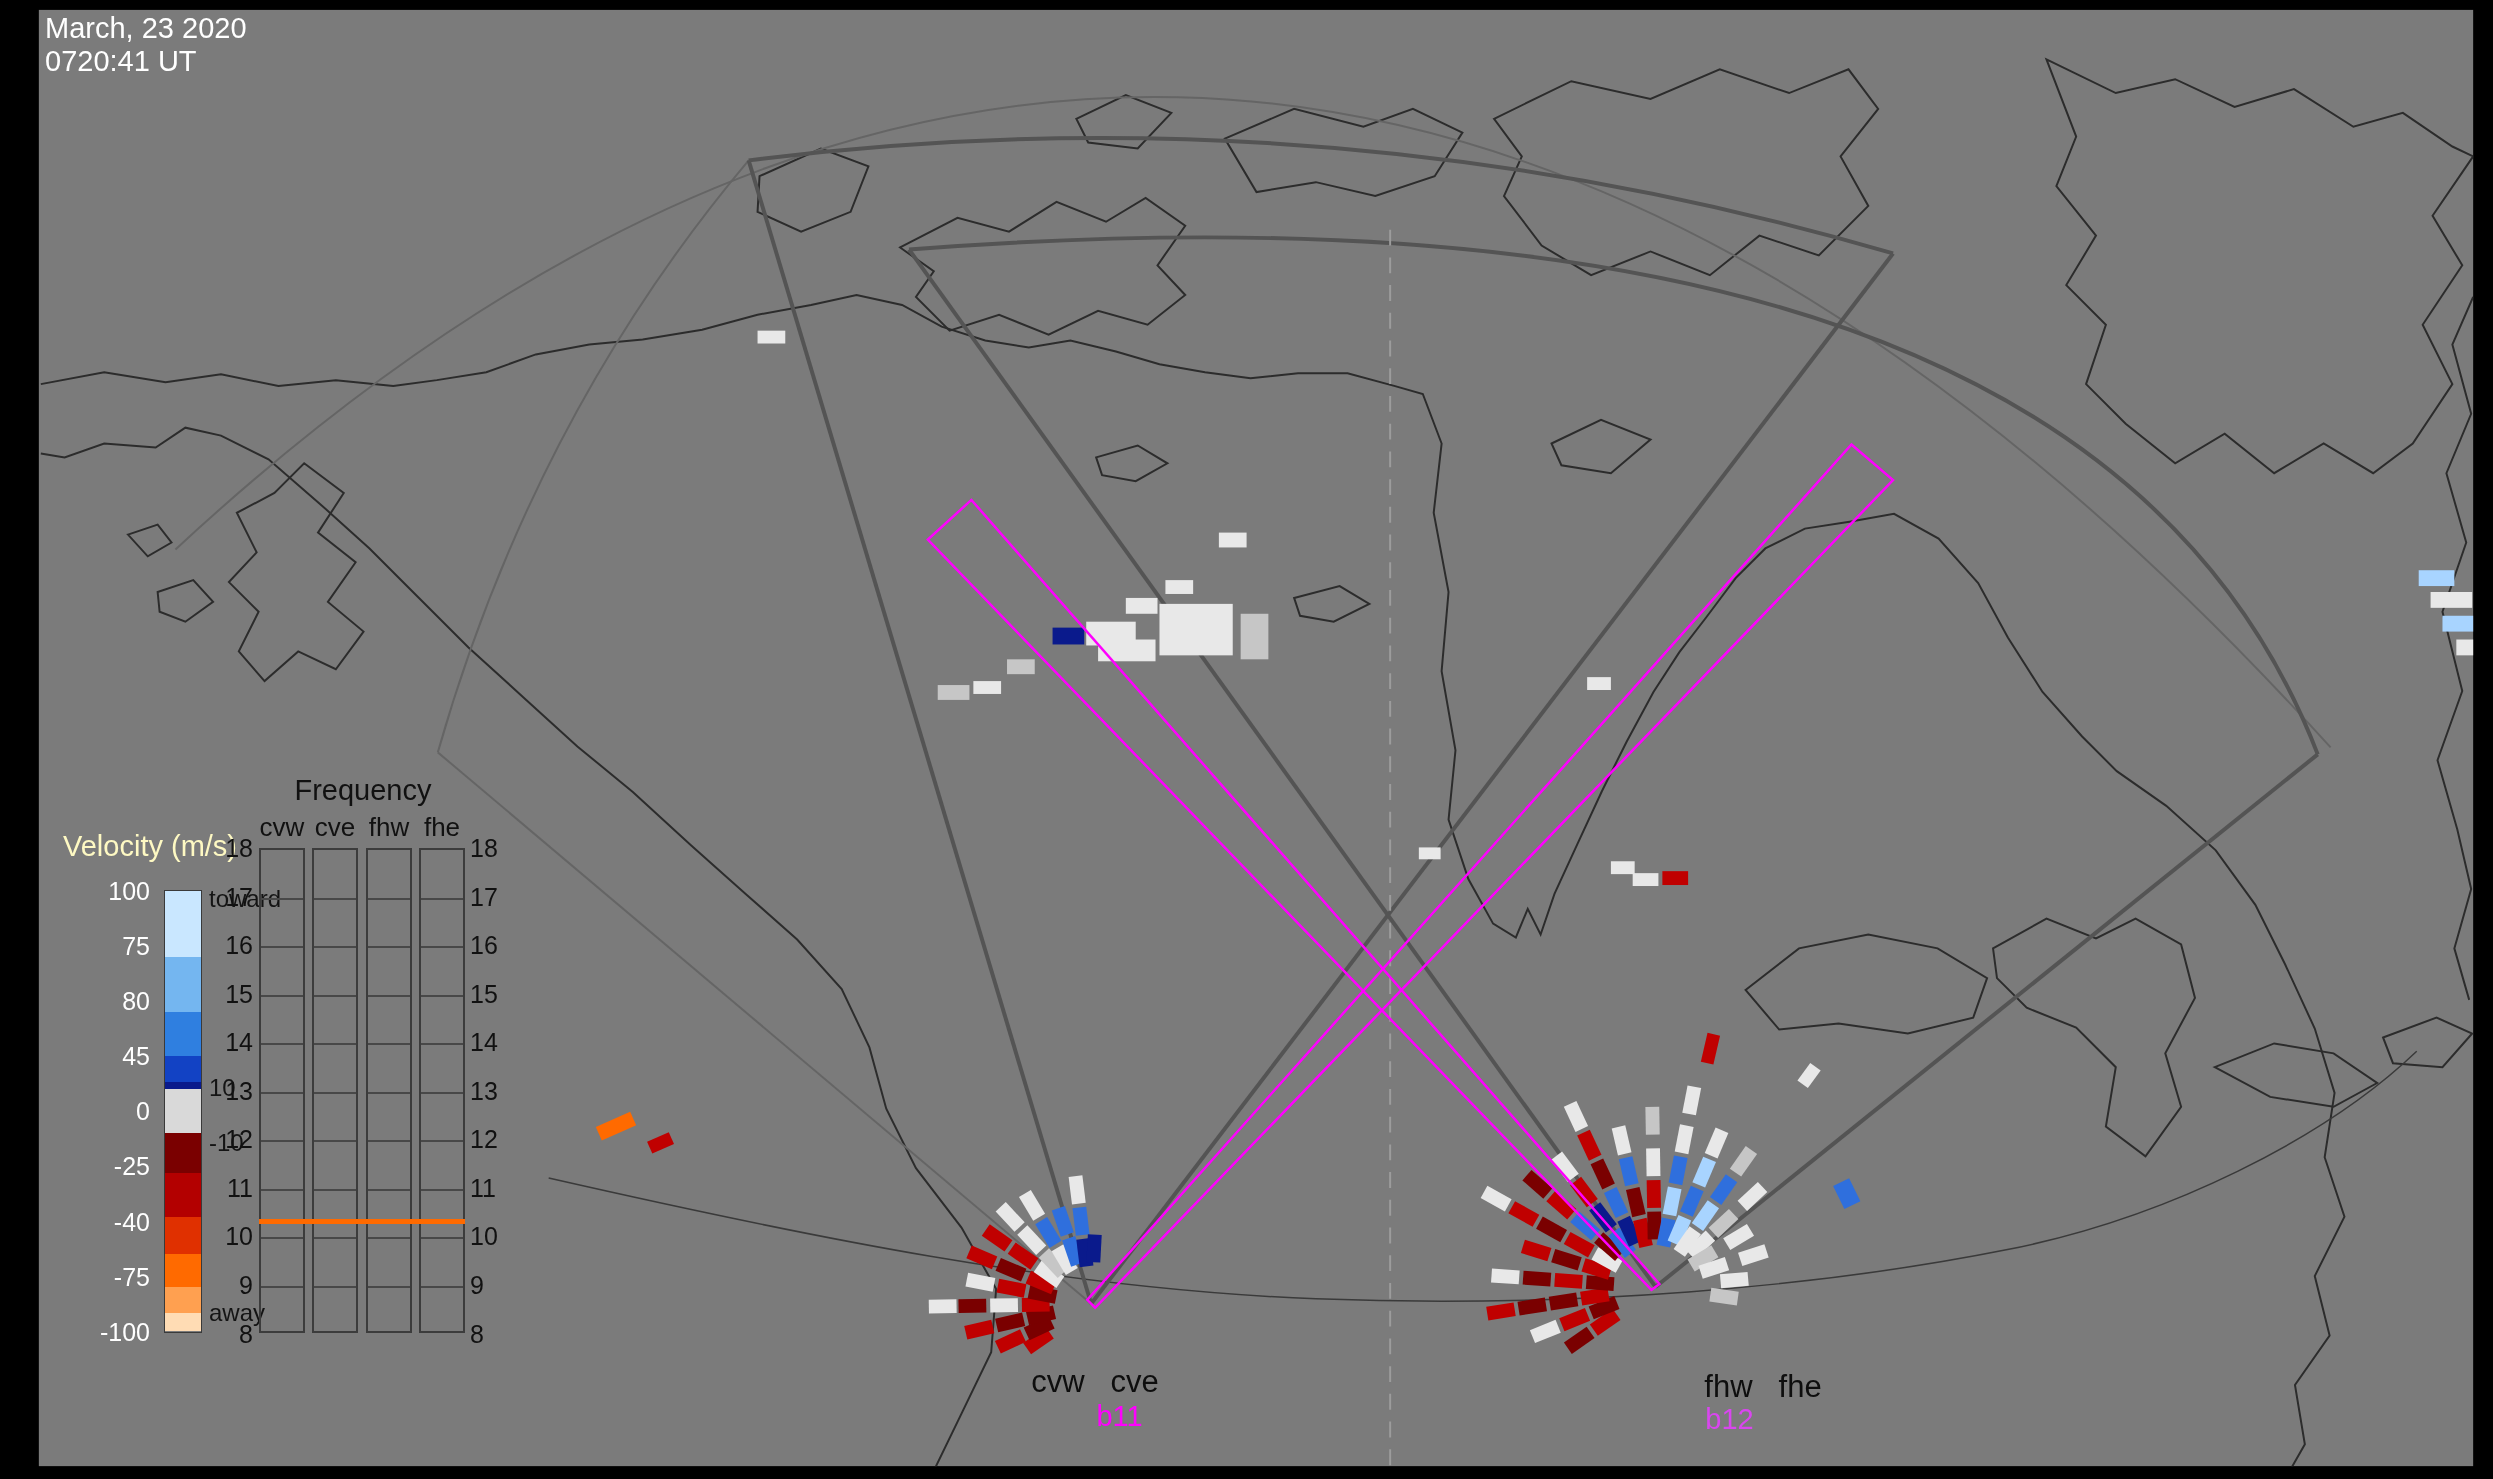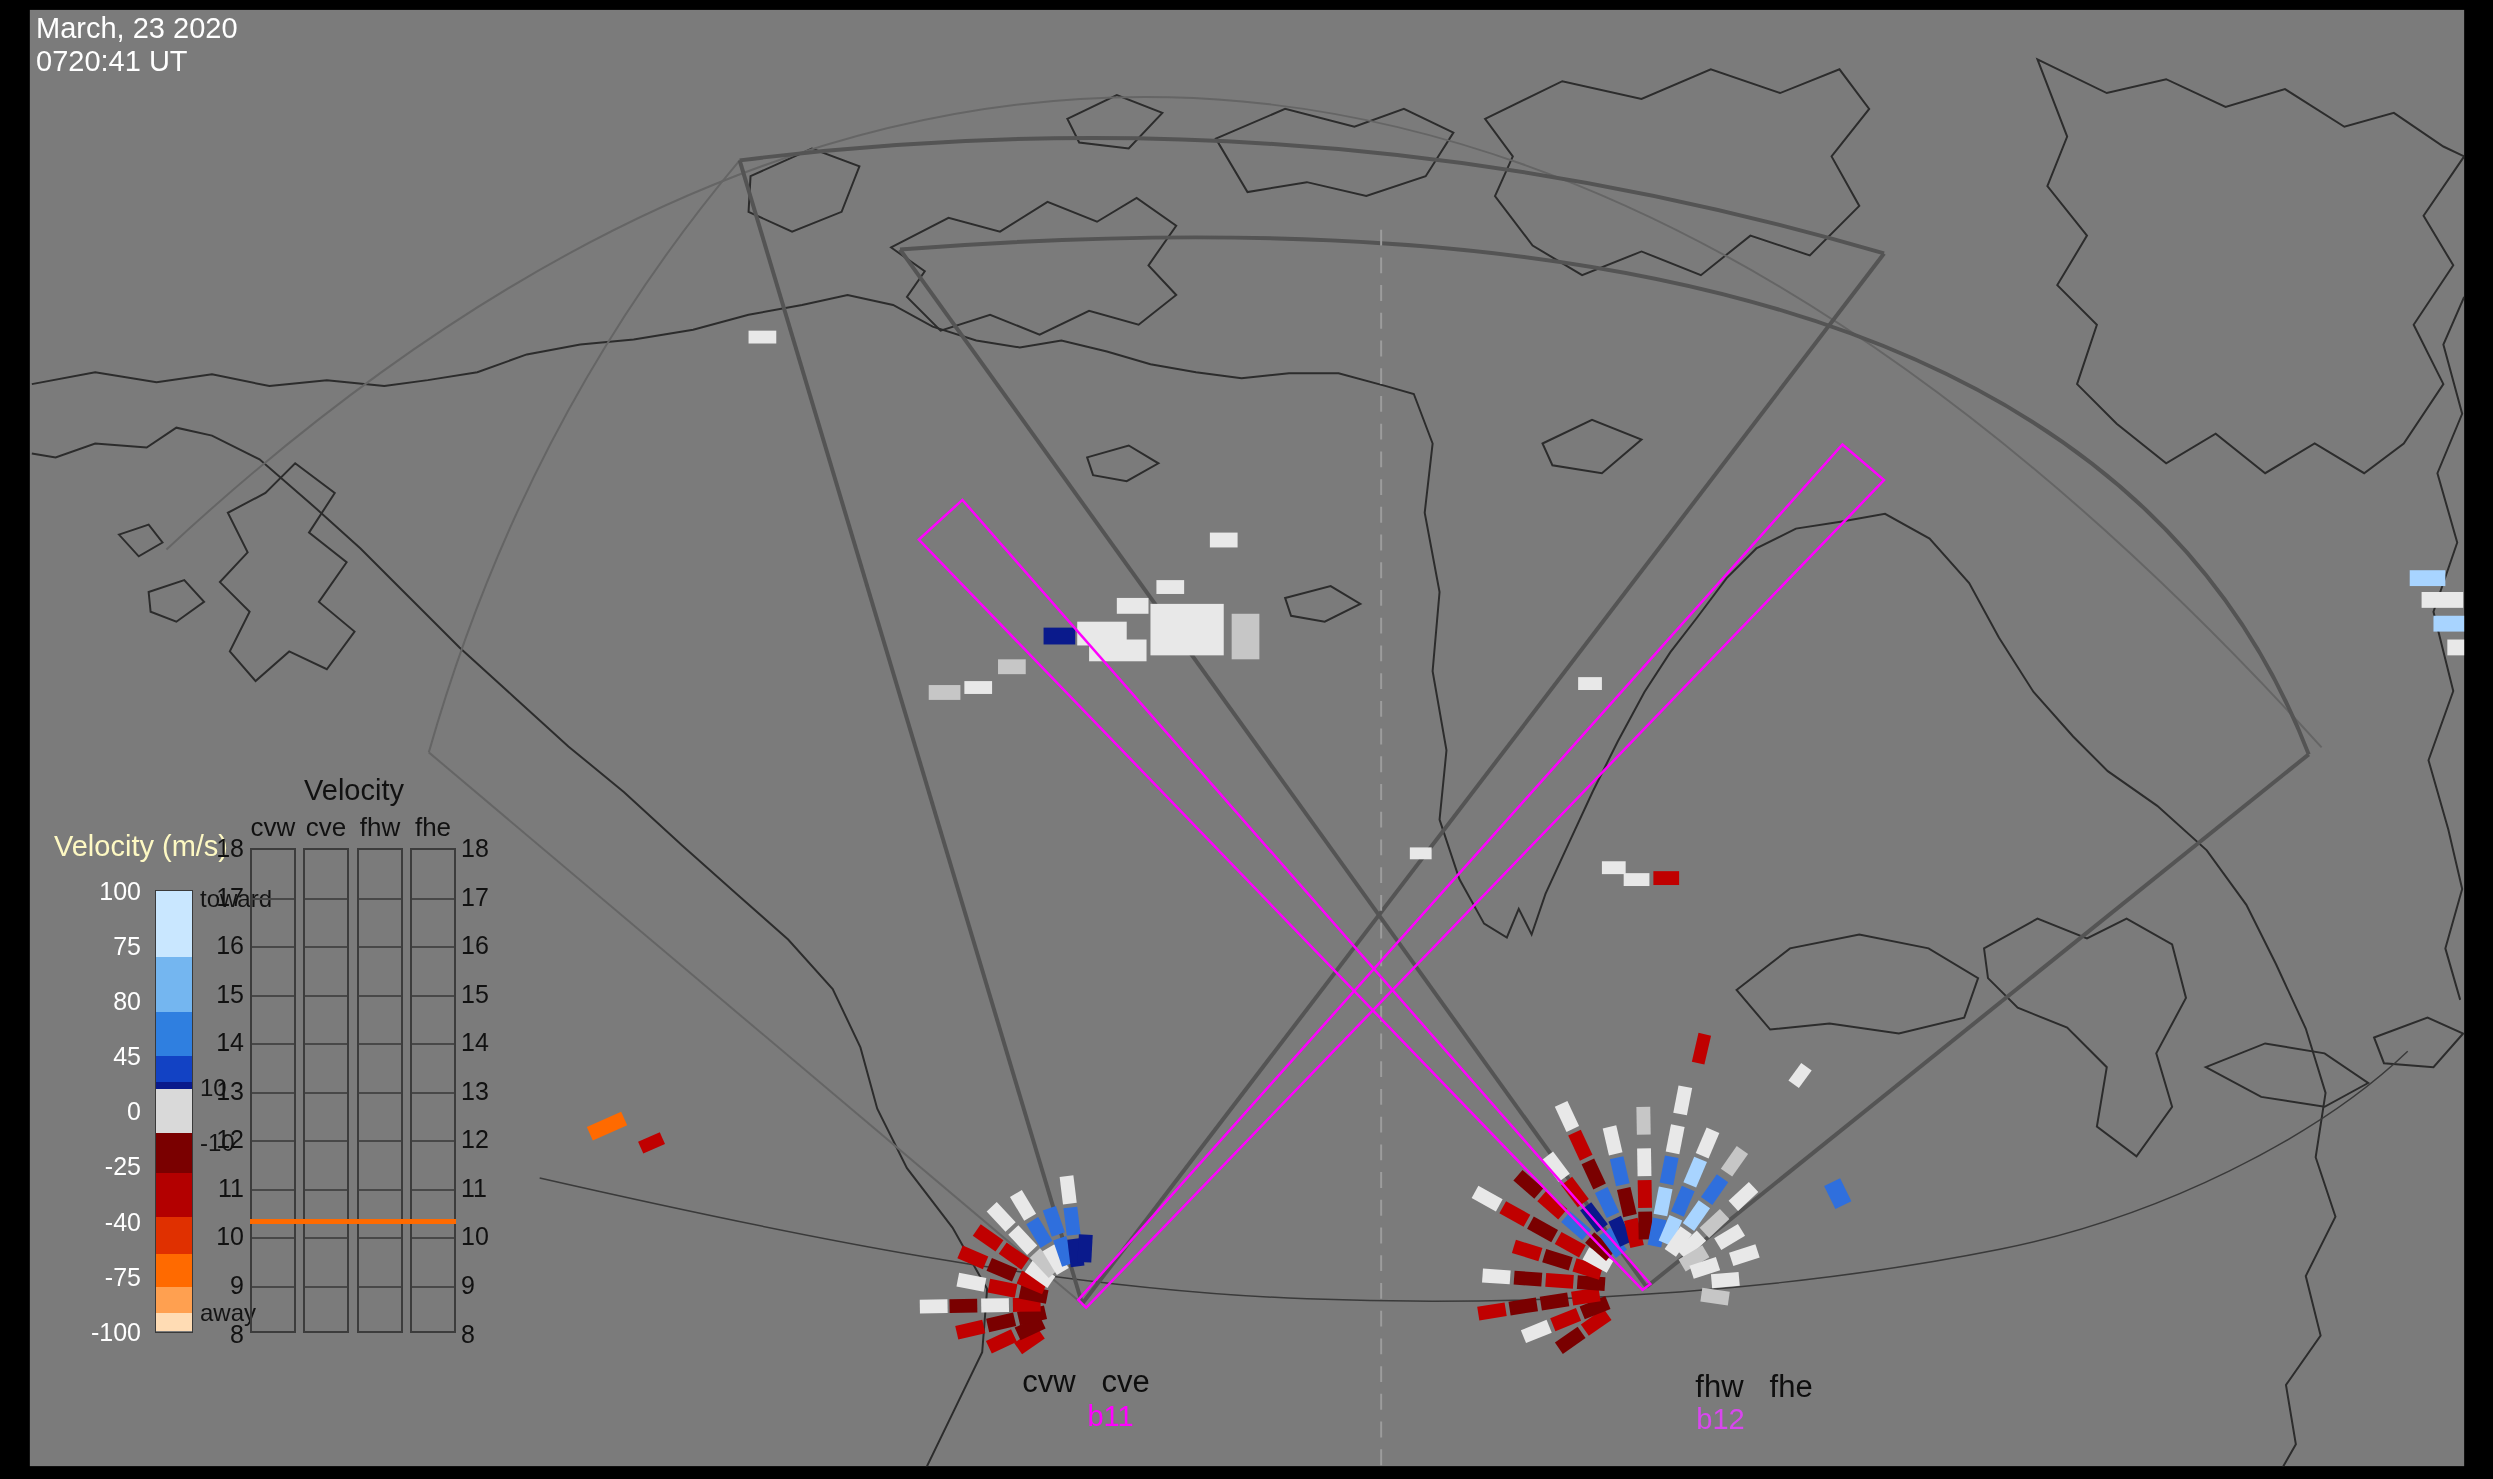--- a/index.html
+++ b/index.html
@@ -1,17 +1,17 @@
 <!DOCTYPE html>
 <html><head>
 <meta charset="utf-8">
 <style>
   html,body{margin:0;padding:0;background:#000;}
   body{width:2494px;height:1479px;overflow:hidden;font-family:"Liberation Sans",sans-serif;}
-  .stage{position:relative;width:1972px;height:1479px;background:#000;}
+  .stage{position:relative;width:1972px;height:1479px;background:#000;margin-left:9px;}
   svg.mapsvg{position:absolute;left:0;top:0;}
 
   .datetime{position:absolute;left:36px;top:12px;color:#fff;font-size:29px;line-height:33px;}
 
   
   .vel-panel{position:absolute;left:54px;top:830px;width:277px;height:535px;}
   .vel-title{position:absolute;left:0;top:0;font-size:29px;color:#fef9c3;white-space:nowrap;}
   #vel-bar{position:absolute;left:102px;top:61px;width:36px;height:441px;outline:1px solid #3a3a3a;}
   #vel-bar div{width:100%;}
   #vel-ticks{position:absolute;left:12px;top:61px;width:81px;height:441px;}
@@ -249,21 +249,21 @@
         <div class="vel-tick" style="top: 372px;">-75</div>
         <div class="vel-tick" style="top: 427px;">-100</div>
       </div>
     <div class="vel-side vel-toward">toward</div>
     <div class="vel-side vel-away">away</div>
     <div class="vel-side vel-up10">10</div>
     <div class="vel-side vel-dn10">-10</div>
   </div>
 
   <div class="freq-panel">
-    <div class="freq-title">Velocity</div>
+    <div class="freq-title">Frequency</div>
     <div id="freq-headers">
         <div class="freq-head" style="left: 38px;">cvw</div>
         <div class="freq-head" style="left: 91px;">cve</div>
         <div class="freq-head" style="left: 145px;">fhw</div>
         <div class="freq-head" style="left: 198px;">fhe</div>
       </div>
     <div id="freq-grid">
       <div id="freq-cols">
           <div class="freq-col" style="left: 38px;">
             <div class="freq-gridline" style="top: 48px;"></div>

